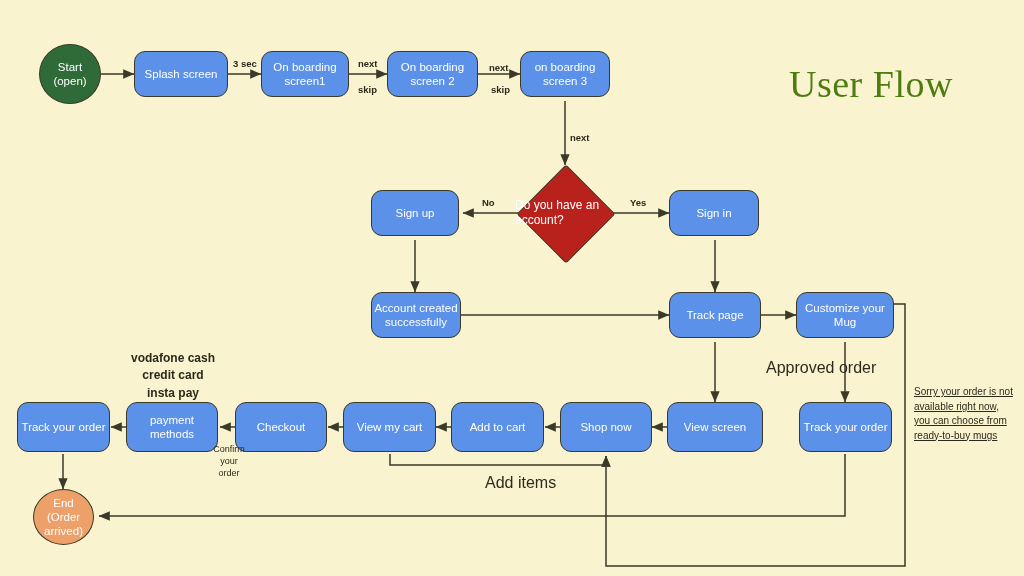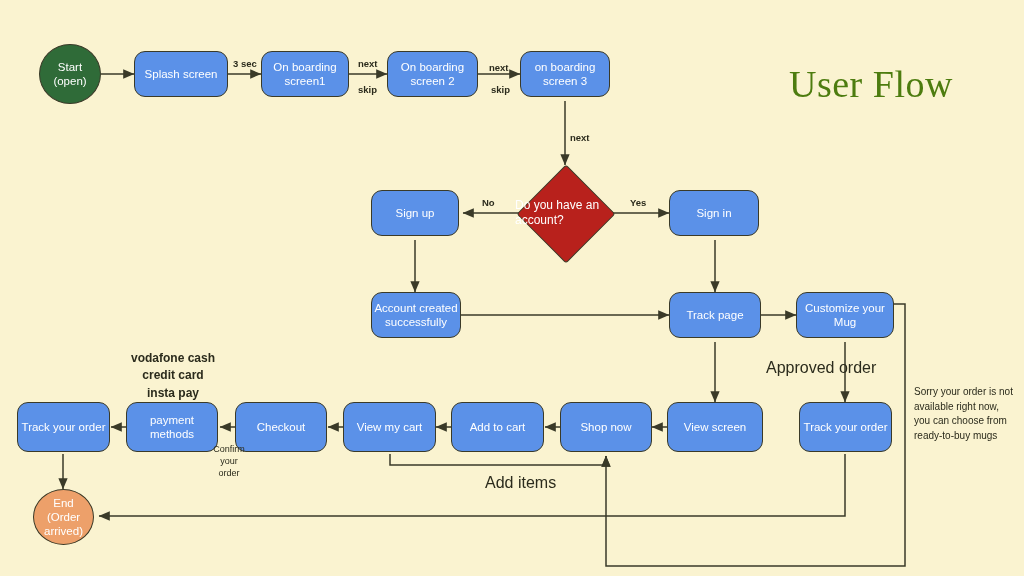--- a/index.html
+++ b/index.html
@@ -48,21 +48,21 @@
     font-size:9.5px;font-weight:bold;
   }
   .plabel{
     position:absolute;color:#2b2b1c;white-space:pre-line;
     font-size:16px;text-align:center;
   }
   .note{
     position:absolute;color:#2b2b1c;white-space:pre-line;
     font-size:10px;text-align:center;line-height:1.45;
   }
-  .note-left{text-align:left;}
+  .note-left{text-align:left;text-decoration:underline;}
   .title{
     position:absolute;color:#4d7c0f;
     font-family:"Liberation Serif",serif;
     font-size:38px;letter-spacing:.5px;text-align:right;
   }
 </style>
 </head>
 <body>
 
 <div id="canvas">

